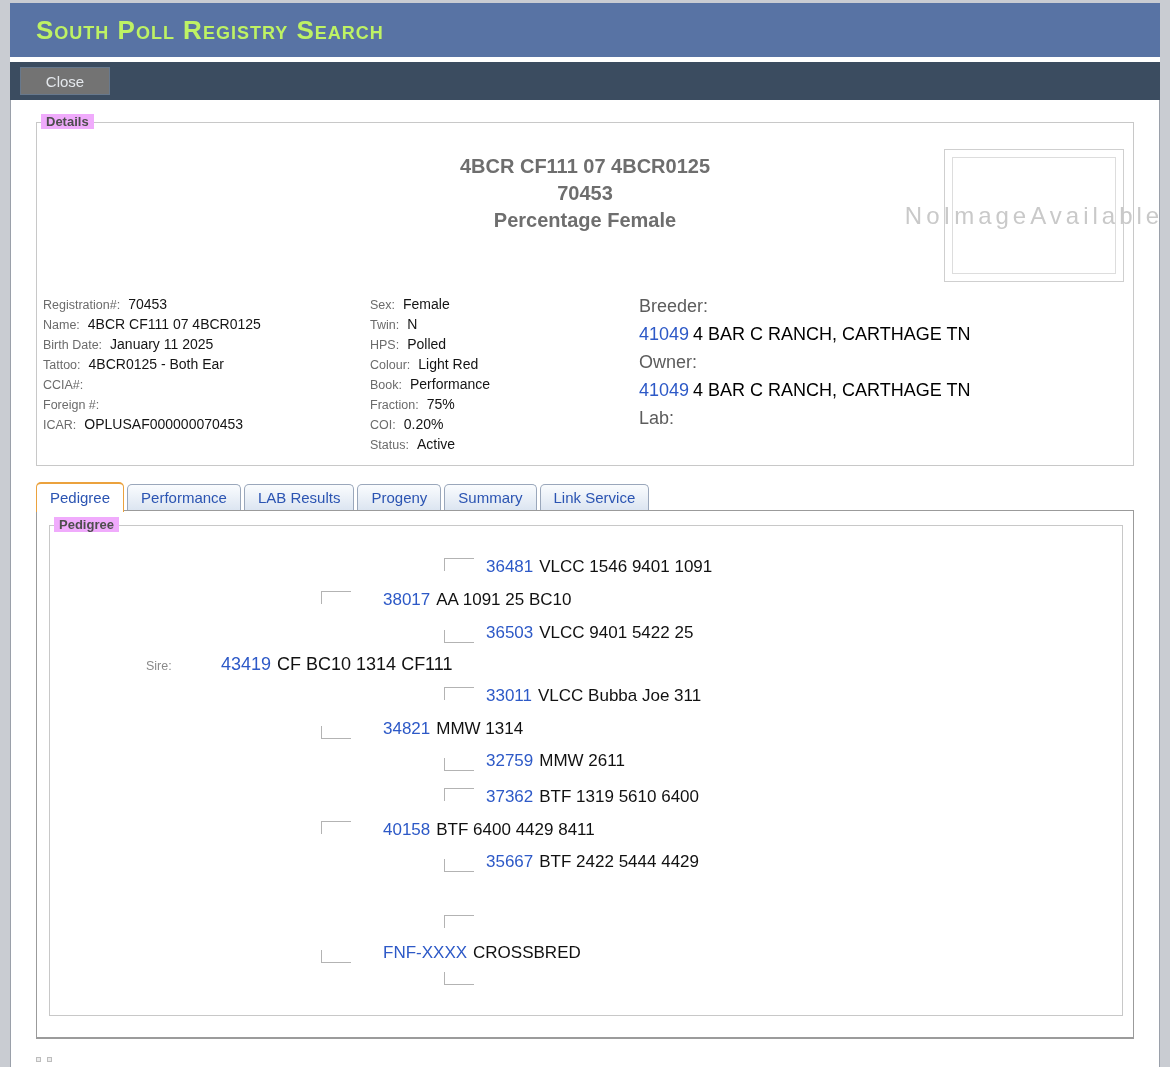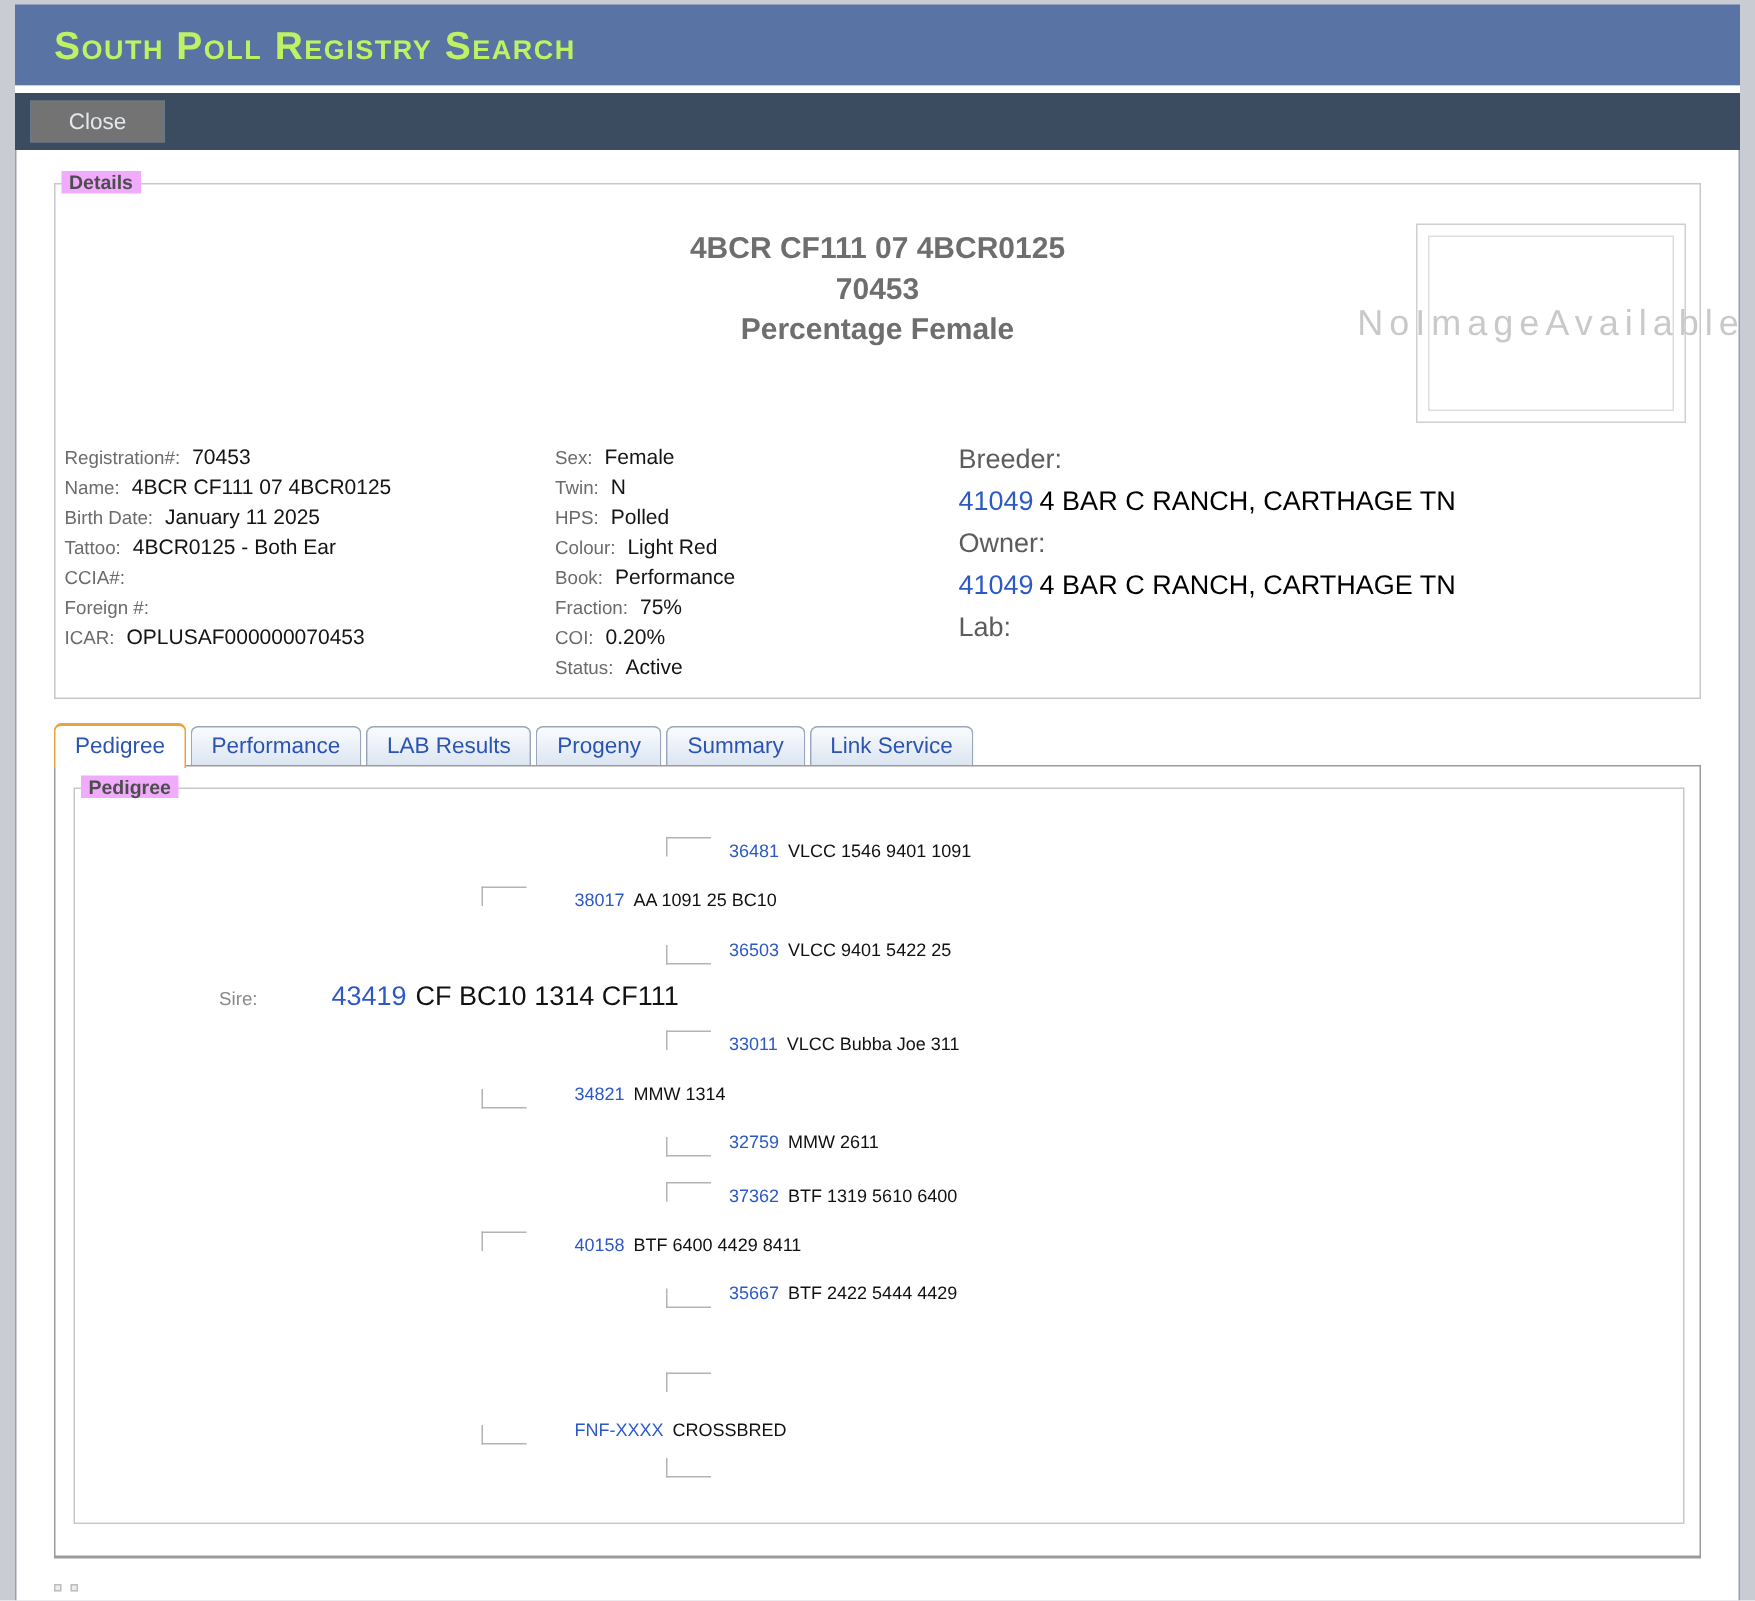--- a/index.html
+++ b/index.html
@@ -82,21 +82,21 @@
   }
   .tab-panel {
     position:relative; z-index:1; margin:0 25px;
     border:1px solid #9b9b9b; border-bottom-width:2px;
     height:529px; background:#fff;
   }
   
   .pedigree-box { position:absolute; left:12px; right:10px; top:14px; height:491px; }
   .ptree { position:absolute; inset:0; }
   .prow {
-    position:absolute; line-height:24px; font-size:12px; white-space:nowrap;
+    position:absolute; line-height:24px; font-size:17px; white-space:nowrap;
   }
   .prow .pname { color:#111; margin-left:6px; }
   .g1 { left:96px; font-size:18px; }
   .g1 .plabel {
     display:inline-block; width:75px; font-size:12.5px; color:#8a8a8a;
   }
   .g2 { left:271px; padding-left:62px; }
   .g3 { left:394px; padding-left:42px; }
   .conn { position:absolute; left:0; width:30px; height:13px; }
   .up   .conn { top:3px; border-top:1px solid #b3b3b3; border-left:1px solid #b3b3b3; }

